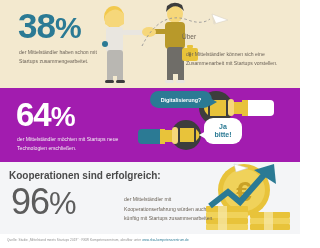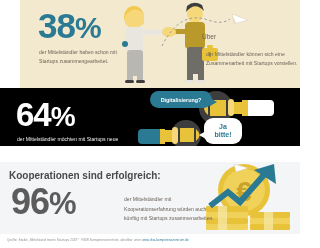--- a/index.html
+++ b/index.html
@@ -6,21 +6,21 @@
   body{
     width:300px;height:248px;overflow:hidden;
     font-family:"Liberation Sans",sans-serif;
     background:#ffffff;
   }
   .infographic{position:relative;width:300px;height:248px;overflow:hidden;}
 
   
   .panel-top{
     position:absolute;left:0;top:0;width:300px;height:88px;
-    background:#f3e9cf;overflow:hidden;margin-left:20px;
+    background:#f3e9cf;overflow:hidden;
   }
   .stat38{
     position:absolute;left:18px;top:8px;
     font-size:35px;font-weight:bold;color:#2b7a94;
     letter-spacing:-1px;line-height:1;
   }
   .stat38 .pc{font-size:30px;}
   .desc-left{
     position:absolute;left:19px;top:48px;width:92px;
     font-size:5.1px;line-height:1.85;color:#6b6257;
@@ -35,22 +35,22 @@
     letter-spacing:-1px;line-height:1;
   }
   .stat70 .pc{font-size:30px;}
   .desc-right{
     position:absolute;left:186px;top:50px;width:110px;
     font-size:5.1px;line-height:1.85;color:#6b6257;
   }
 
   
   .panel-mid{
-    position:absolute;left:0;top:88px;width:300px;height:58px;
-    background:#000000;overflow:hidden;
+    position:absolute;left:0;top:88px;width:300px;height:74px;
+    background:#a21caf;overflow:hidden;
   }
   .stat64{
     position:absolute;left:16px;top:10px;
     font-size:33px;font-weight:bold;color:#ffffff;
     letter-spacing:-1px;line-height:1;
   }
   .stat64 .pc{font-size:28px;}
   .desc-mid{
     position:absolute;left:17px;top:47px;width:120px;
     font-size:5.1px;line-height:1.85;color:#f2f2f2;
@@ -60,21 +60,21 @@
   .panel-bot{
     position:absolute;left:0;top:162px;width:300px;height:72px;
     background:#f4f5f7;overflow:hidden;
   }
   .bot-head{
     position:absolute;left:9px;top:8px;
     font-size:10px;font-weight:bold;color:#4a4a4a;
   }
   .stat96{
     position:absolute;left:11px;top:22px;
-    font-size:36px;font-weight:bold;color:#5c5c5c;
+    font-size:36px;font-weight:normal;color:#5c5c5c;
     letter-spacing:-1px;line-height:1;
   }
   .stat96 .pc{font-size:31px;}
   .desc-bot{
     position:absolute;left:124px;top:33px;width:95px;
     font-size:5.1px;line-height:1.9;color:#6b6257;
   }
 
   
   .source-bar{

